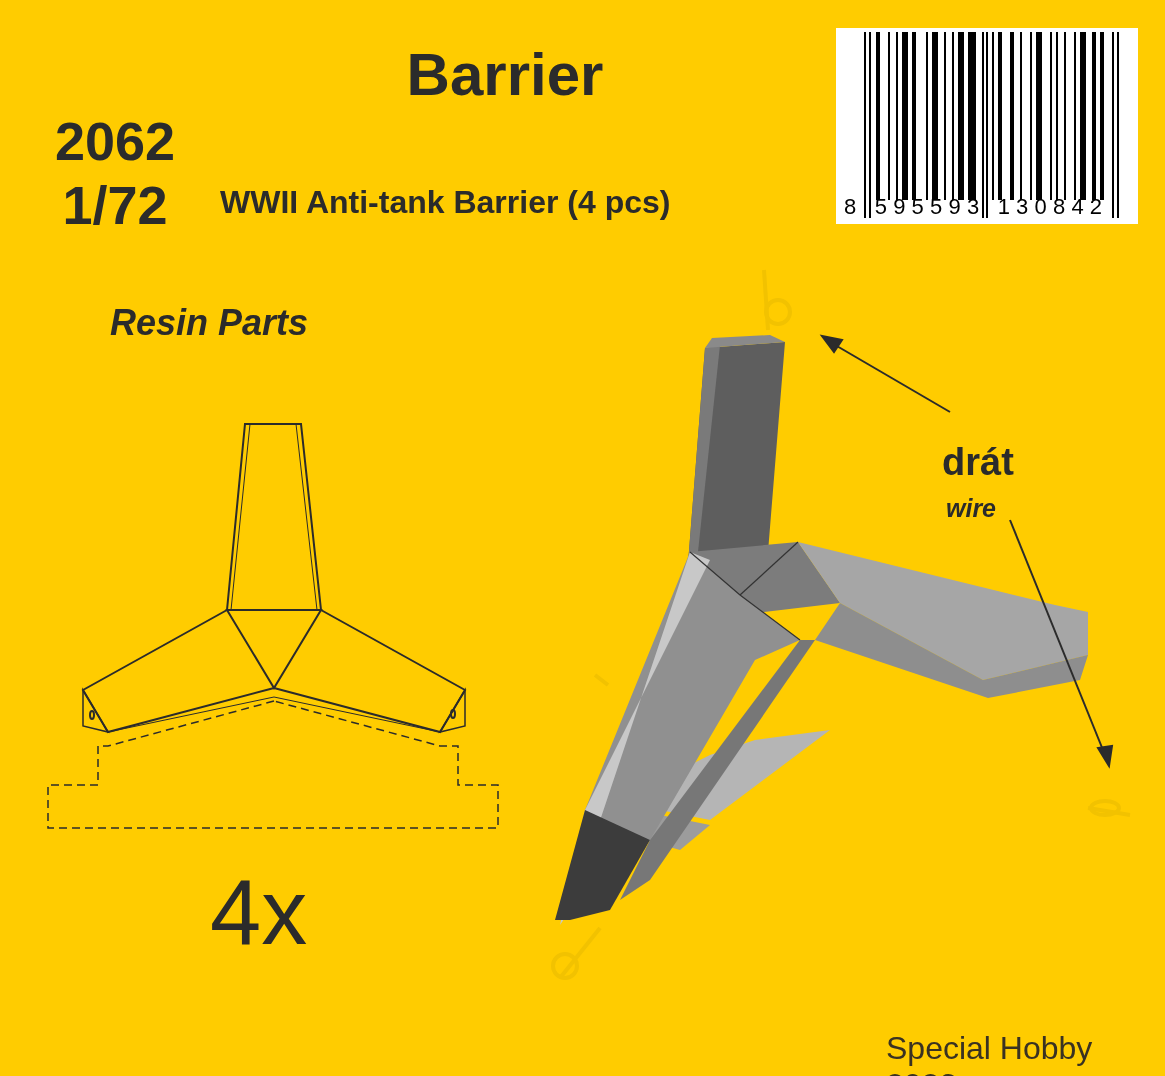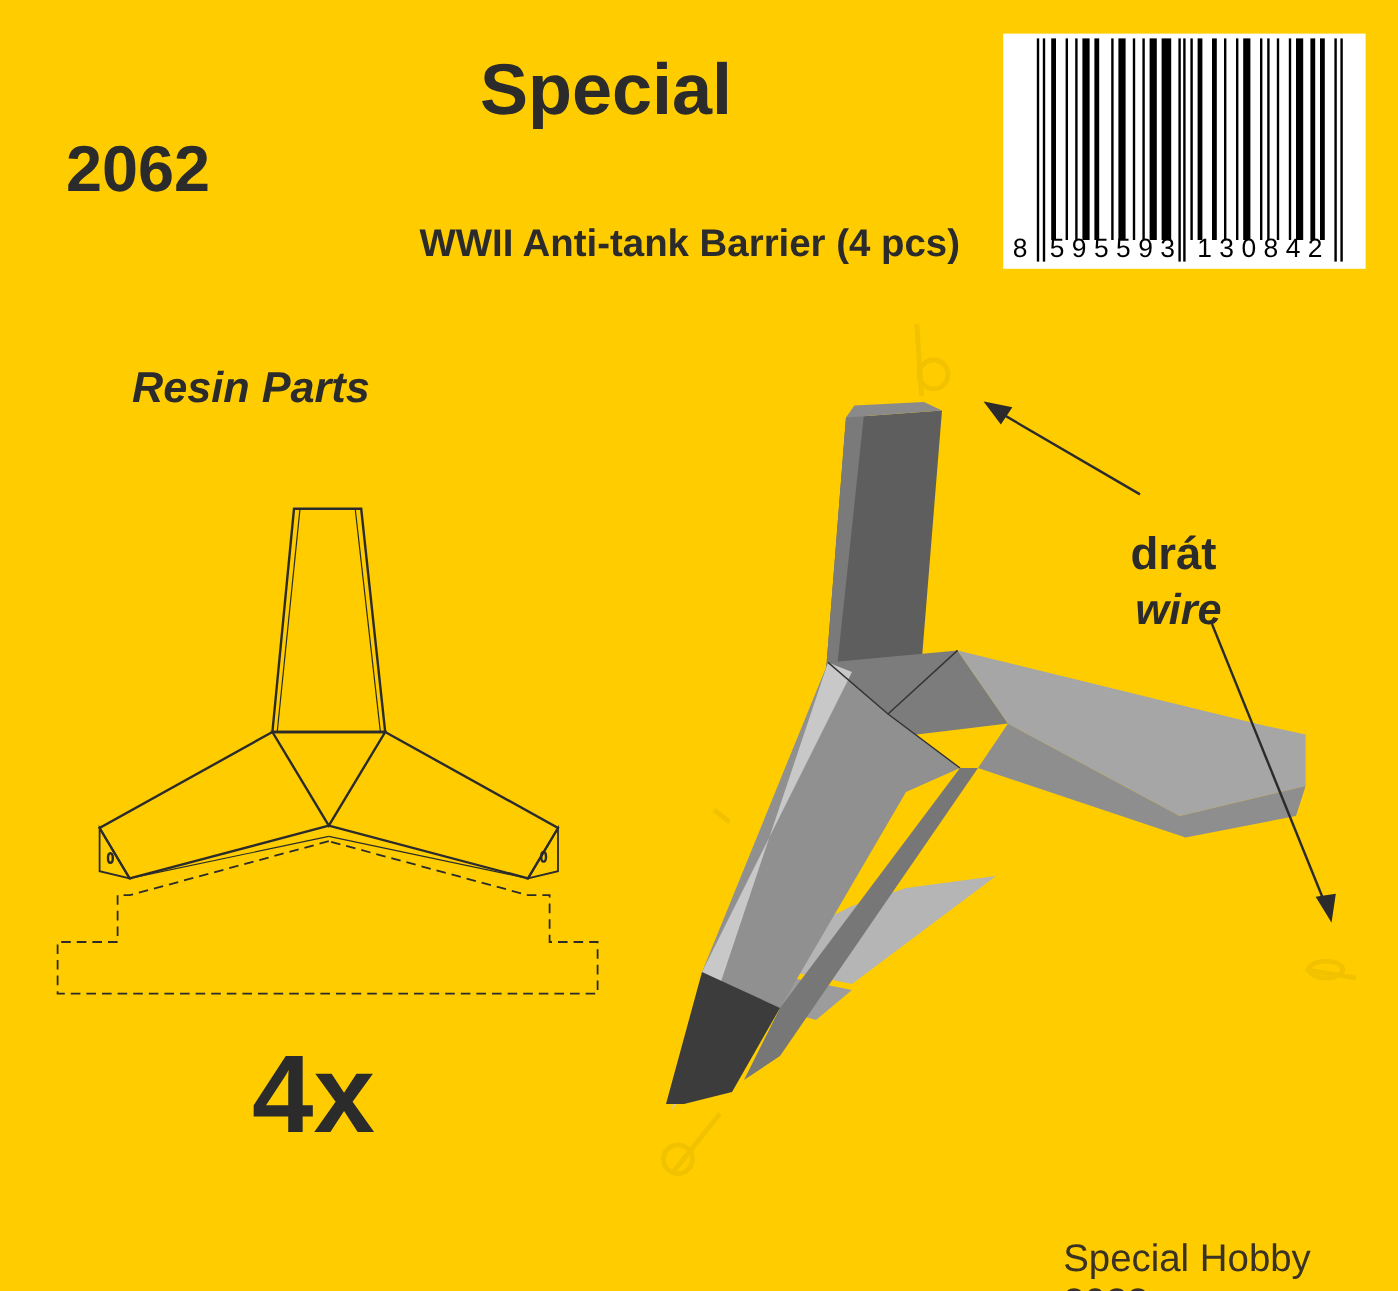--- a/index.html
+++ b/index.html
@@ -1,40 +1,41 @@
 <!DOCTYPE html>
 <html><head>
 <meta charset="utf-8">
 <style>
   html, body { margin:0; padding:0; }
   body { width:1165px; height:1076px; background:#FFCC00; position:relative; overflow:hidden;
          font-family:"Liberation Sans", sans-serif; color:#2b2b2b; }
   .abs { position:absolute; }
   .catno { left:30px; top:62px; width:170px; text-align:center; font-weight:bold; font-size:54px; line-height:64px;margin-top:47px; }
   .title { left:250px; top:42px; width:510px; text-align:center; font-weight:bold; font-size:60px; line-height:66px; }
-  .subtitle { left:220px; top:182px; width:580px; text-align:right; font-weight:bold; font-size:32px; line-height:40px; }
+  .subtitle { left:220px; top:182px; width:580px; text-align:left; font-weight:bold; font-size:32px; line-height:40px; }
   .barcode { left:836px; top:28px; width:302px; height:196px; background:#fff; }
   .barcode svg { position:absolute; left:0; top:0; }
   .barcode-num { position:absolute; left:8px; bottom:4px; width:290px; font-family:"Liberation Sans", sans-serif;
                  font-size:22px; letter-spacing:6.2px; color:#000; background:transparent; }
   .resin { left:110px; top:302px; font-weight:bold; font-style:italic; font-size:36px; }
-  .qty { left:210px; top:862px; font-weight:bold; font-size:92px; line-height:100px; }
+  .qty { left:210px; top:862px; font-weight:normal; font-size:92px; line-height:100px; }
   .drat { left:942px; top:440px; font-weight:bold; font-size:38px; line-height:44px; }
-  .wire { left:946px; top:486px; font-weight:bold; font-style:italic; font-size:36px; line-height:44px; }
+  .wire { left:946px; top:486px; font-weight:bold; font-style:italic; font-size:25px; line-height:44px; }
   .copyright { left:886px; top:1030px; font-size:32px; color:#3a3222; }
 </style>
 </head>
 <body>
 
 <div class="abs catno">
   <div>2062</div>
+  <div>1/72</div>
 </div>
 
 <div class="abs title">
-  <div>Special</div>
+  <div>Barrier</div>
 </div>
 <div class="abs subtitle">WWII Anti-tank Barrier (4 pcs)</div>
 
 <div class="abs barcode">
   <svg width="302" height="196">
     <g fill="#000">
       <rect x="28" y="4" width="2" height="186"></rect>
         <rect x="33" y="4" width="2" height="186"></rect>
       <rect x="40" y="4" width="4" height="168"></rect>
         <rect x="52" y="4" width="2" height="168"></rect>

